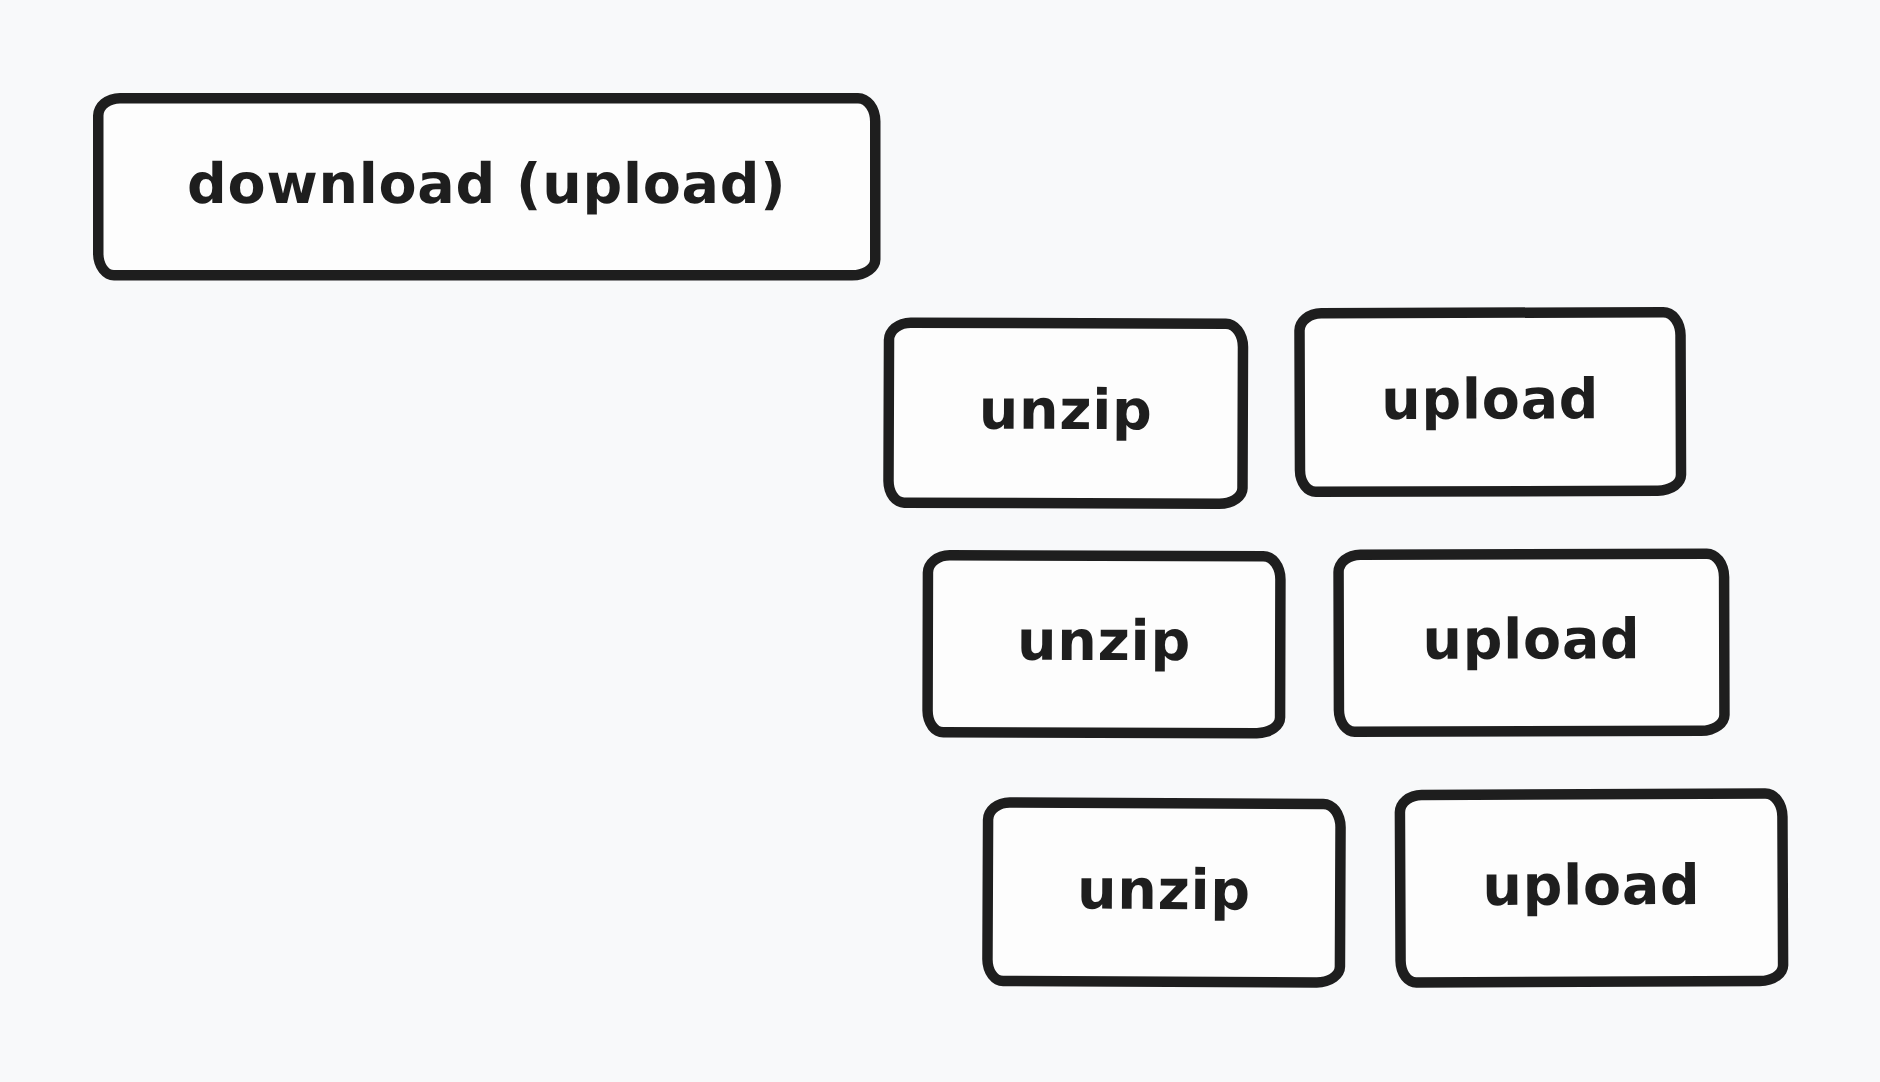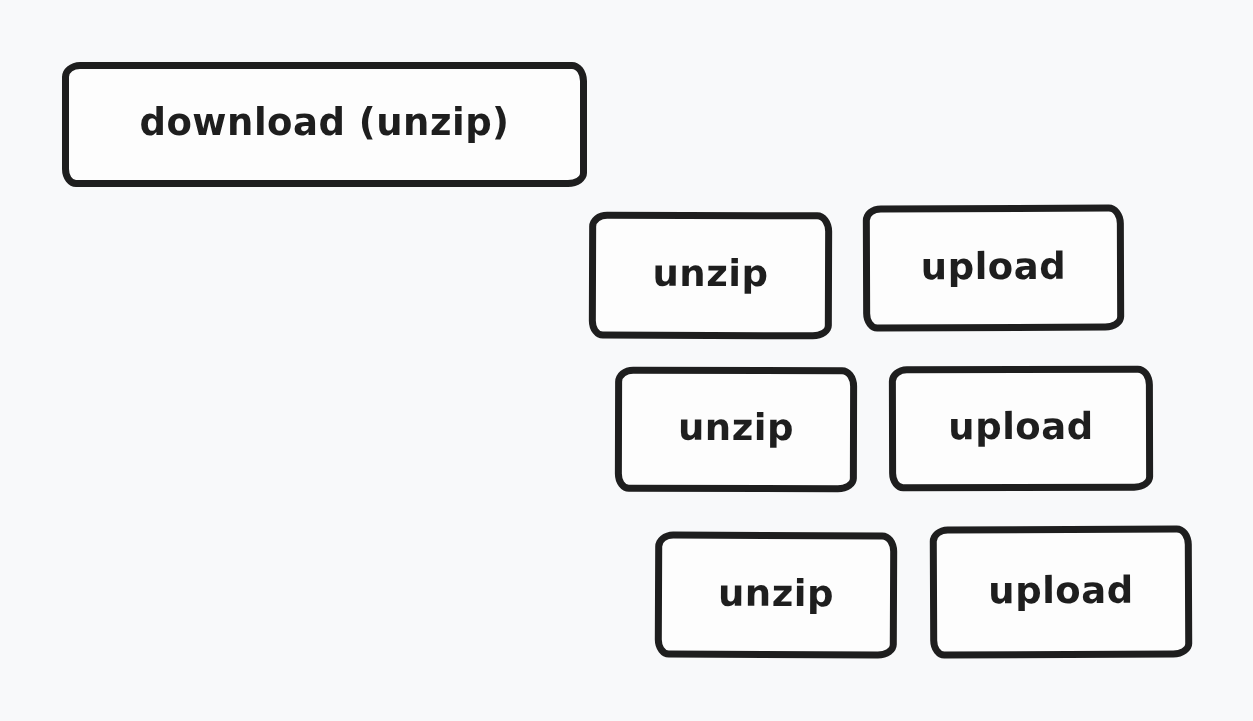--- a/index.html
+++ b/index.html
@@ -46,21 +46,21 @@
   .node-upload-2  { left: 889px; top: 366px; width: 264px; height: 125px; transform: rotate(-0.15deg);}
   .node-unzip-3   { left: 655px; top: 532px; width: 242px; height: 126px; transform: rotate(0.25deg); }
   .node-upload-3  { left: 930px; top: 526px; width: 262px; height: 132px; transform: rotate(-0.25deg);}
 </style>
 </head>
 <body>
 
 <div class="canvas">
 
   <div class="node node-download">
-    <span class="label">download (unzip)</span>
+    <span class="label">download (upload)</span>
   </div>
 
   <div class="node node-unzip-1">
     <span class="label">unzip</span>
   </div>
 
   <div class="node node-upload-1">
     <span class="label">upload</span>
   </div>
 

